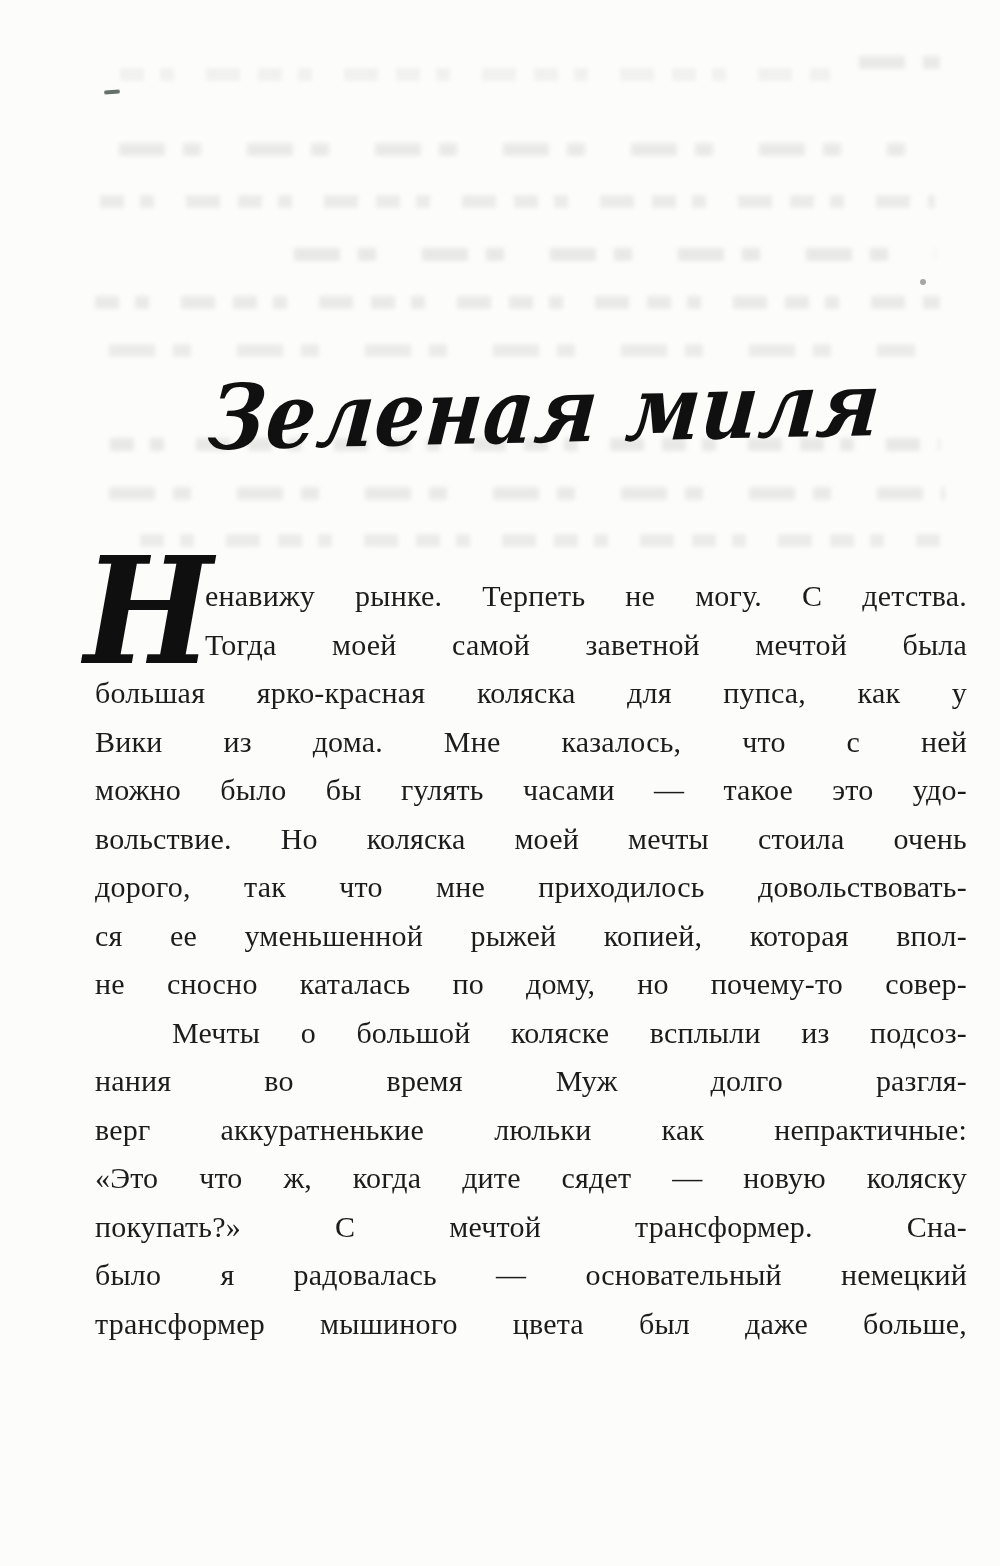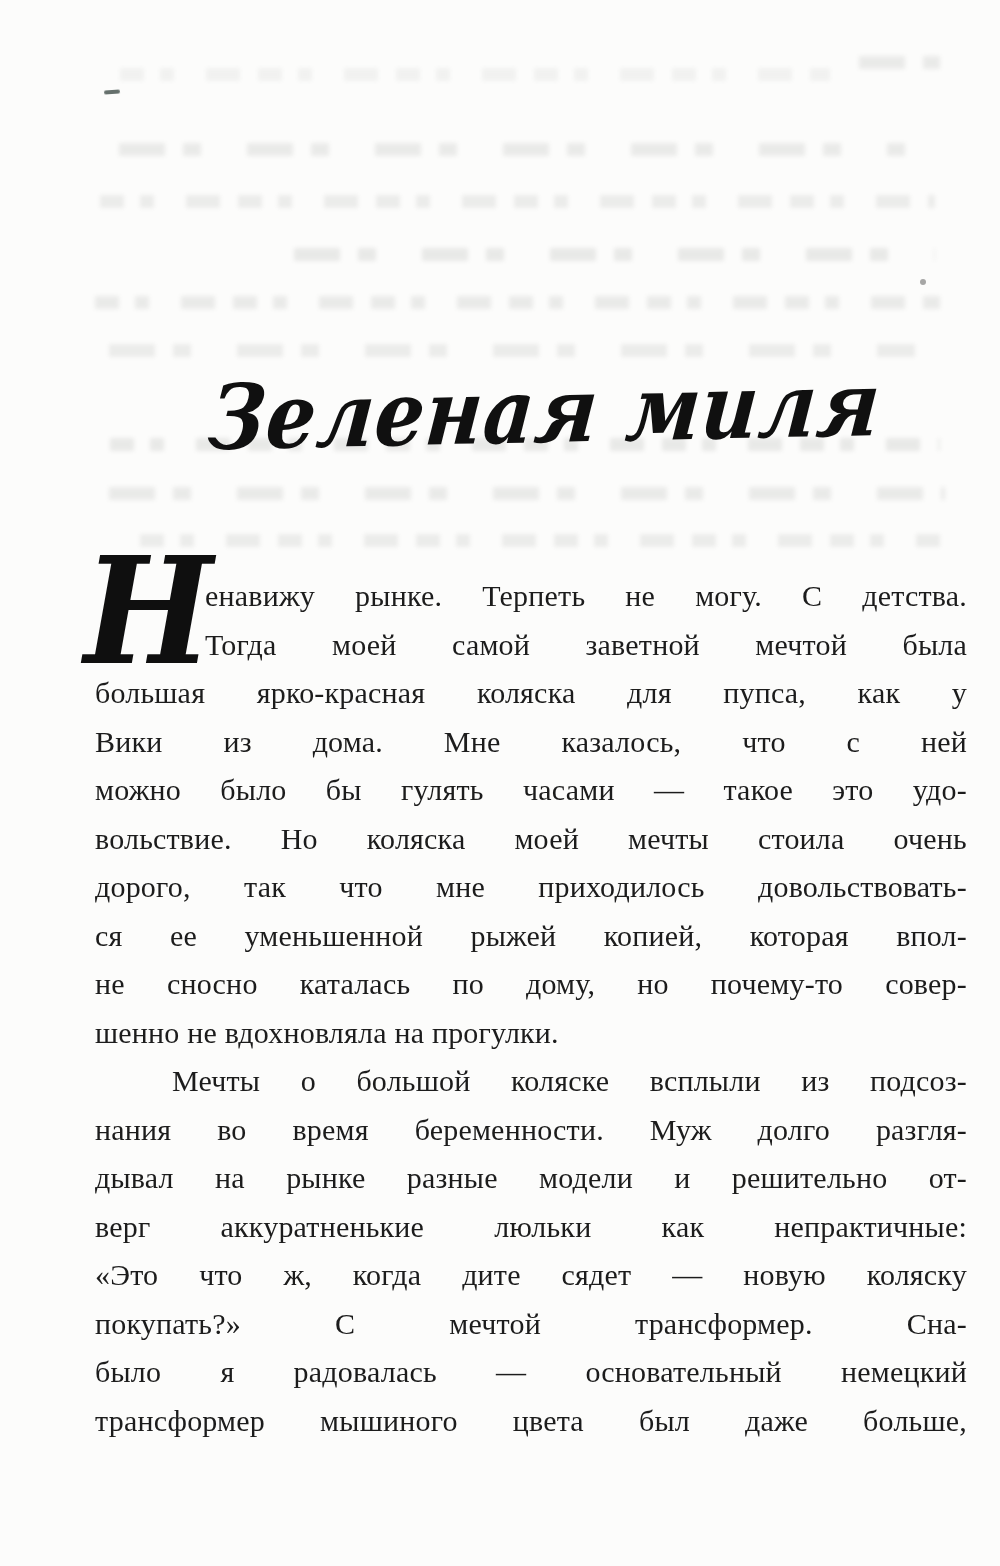--- a/index.html
+++ b/index.html
@@ -192,48 +192,36 @@
     <div class="line jline">
         <span>не</span>
         <span>сносно</span>
         <span>каталась</span>
         <span>по</span>
         <span>дому,</span>
         <span>но</span>
         <span>почему-то</span>
         <span>совер-</span>
       </div>
-    <div class="line pend">шенно не вдохновляла на прогулки.</div>
     <div class="line jline ind">
         <span>Мечты</span>
         <span>о</span>
         <span>большой</span>
         <span>коляске</span>
         <span>всплыли</span>
         <span>из</span>
         <span>подсоз-</span>
       </div>
     <div class="line jline">
         <span>нания</span>
         <span>во</span>
         <span>время</span>
-        <span>беременности.</span>
         <span>Муж</span>
         <span>долго</span>
         <span>разгля-</span>
-      </div>
-    <div class="line jline">
-        <span>дывал</span>
-        <span>на</span>
-        <span>рынке</span>
-        <span>разные</span>
-        <span>модели</span>
-        <span>и</span>
-        <span>решительно</span>
-        <span>от-</span>
       </div>
     <div class="line jline">
         <span>верг</span>
         <span>аккуратненькие</span>
         <span>люльки</span>
         <span>как</span>
         <span>непрактичные:</span>
       </div>
     <div class="line jline">
         <span>«Это</span>

